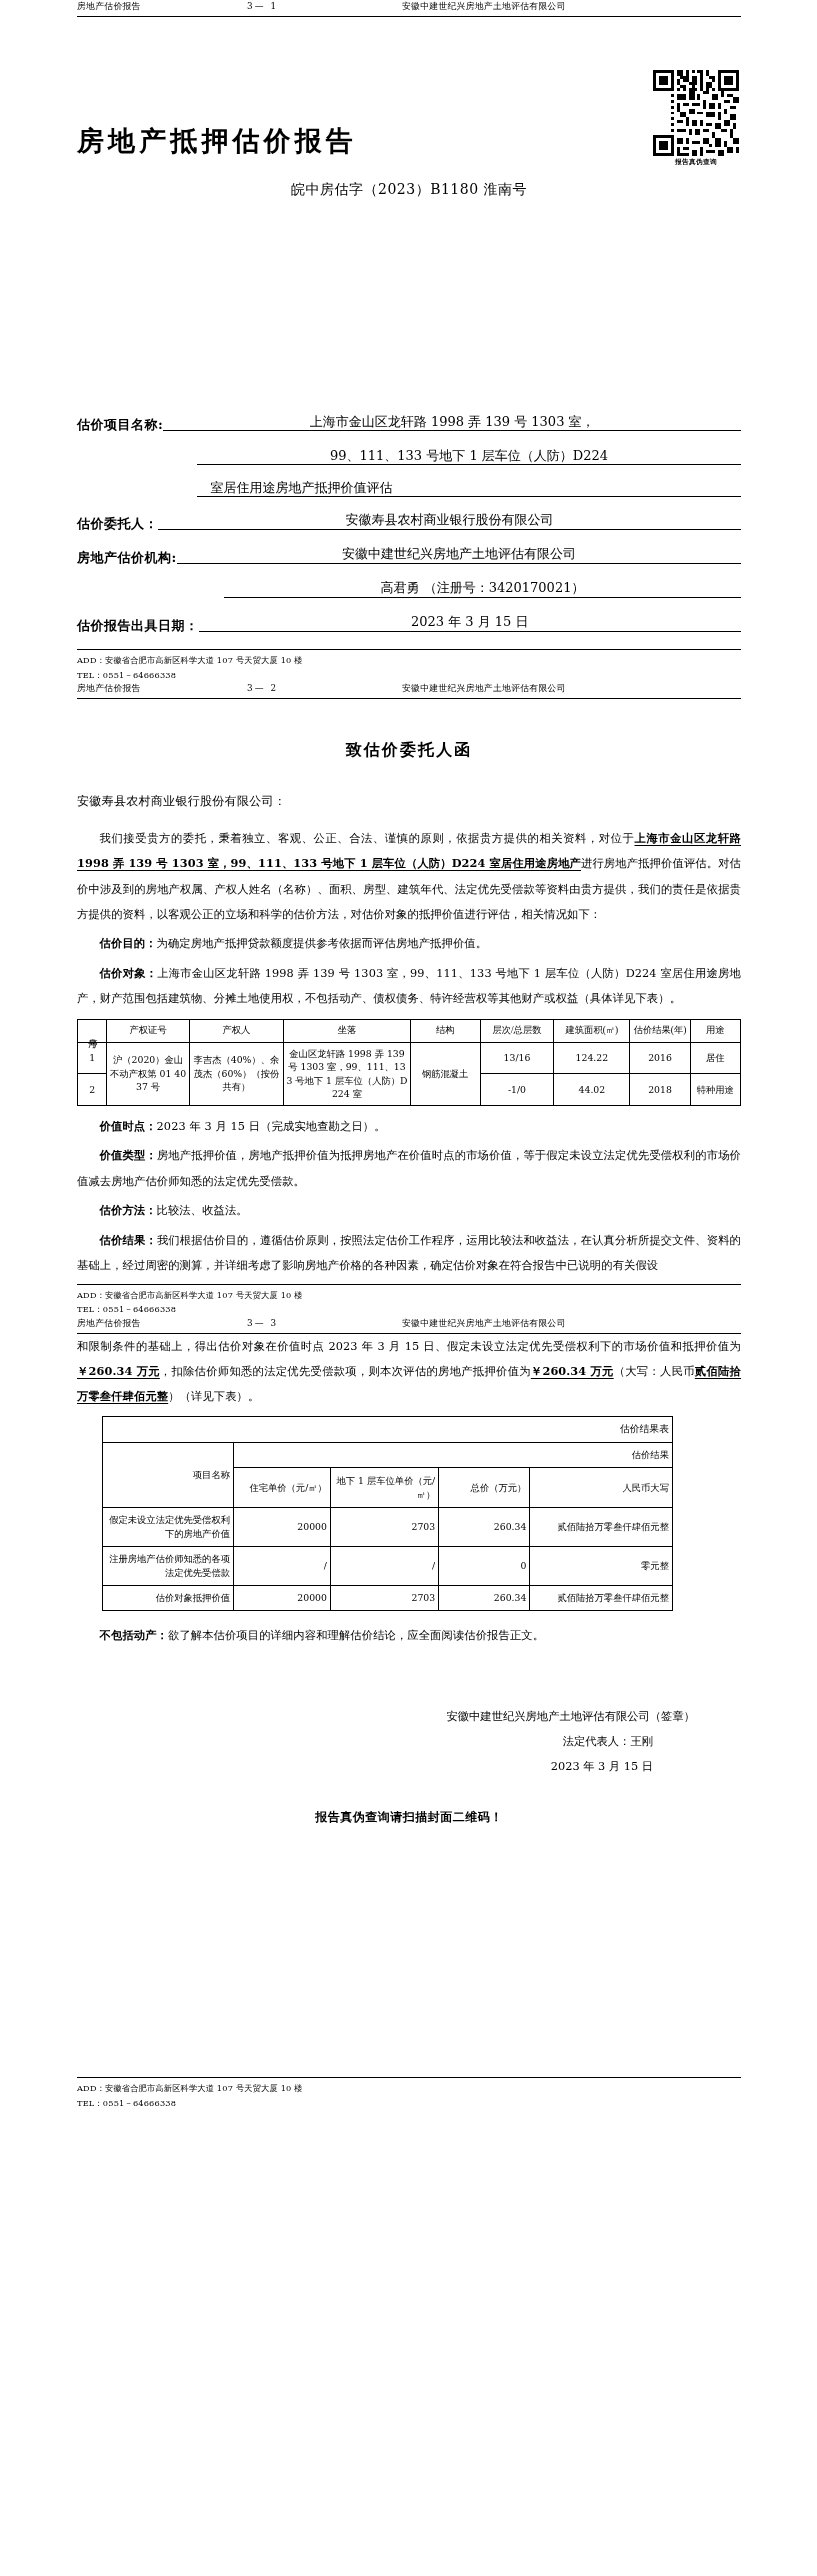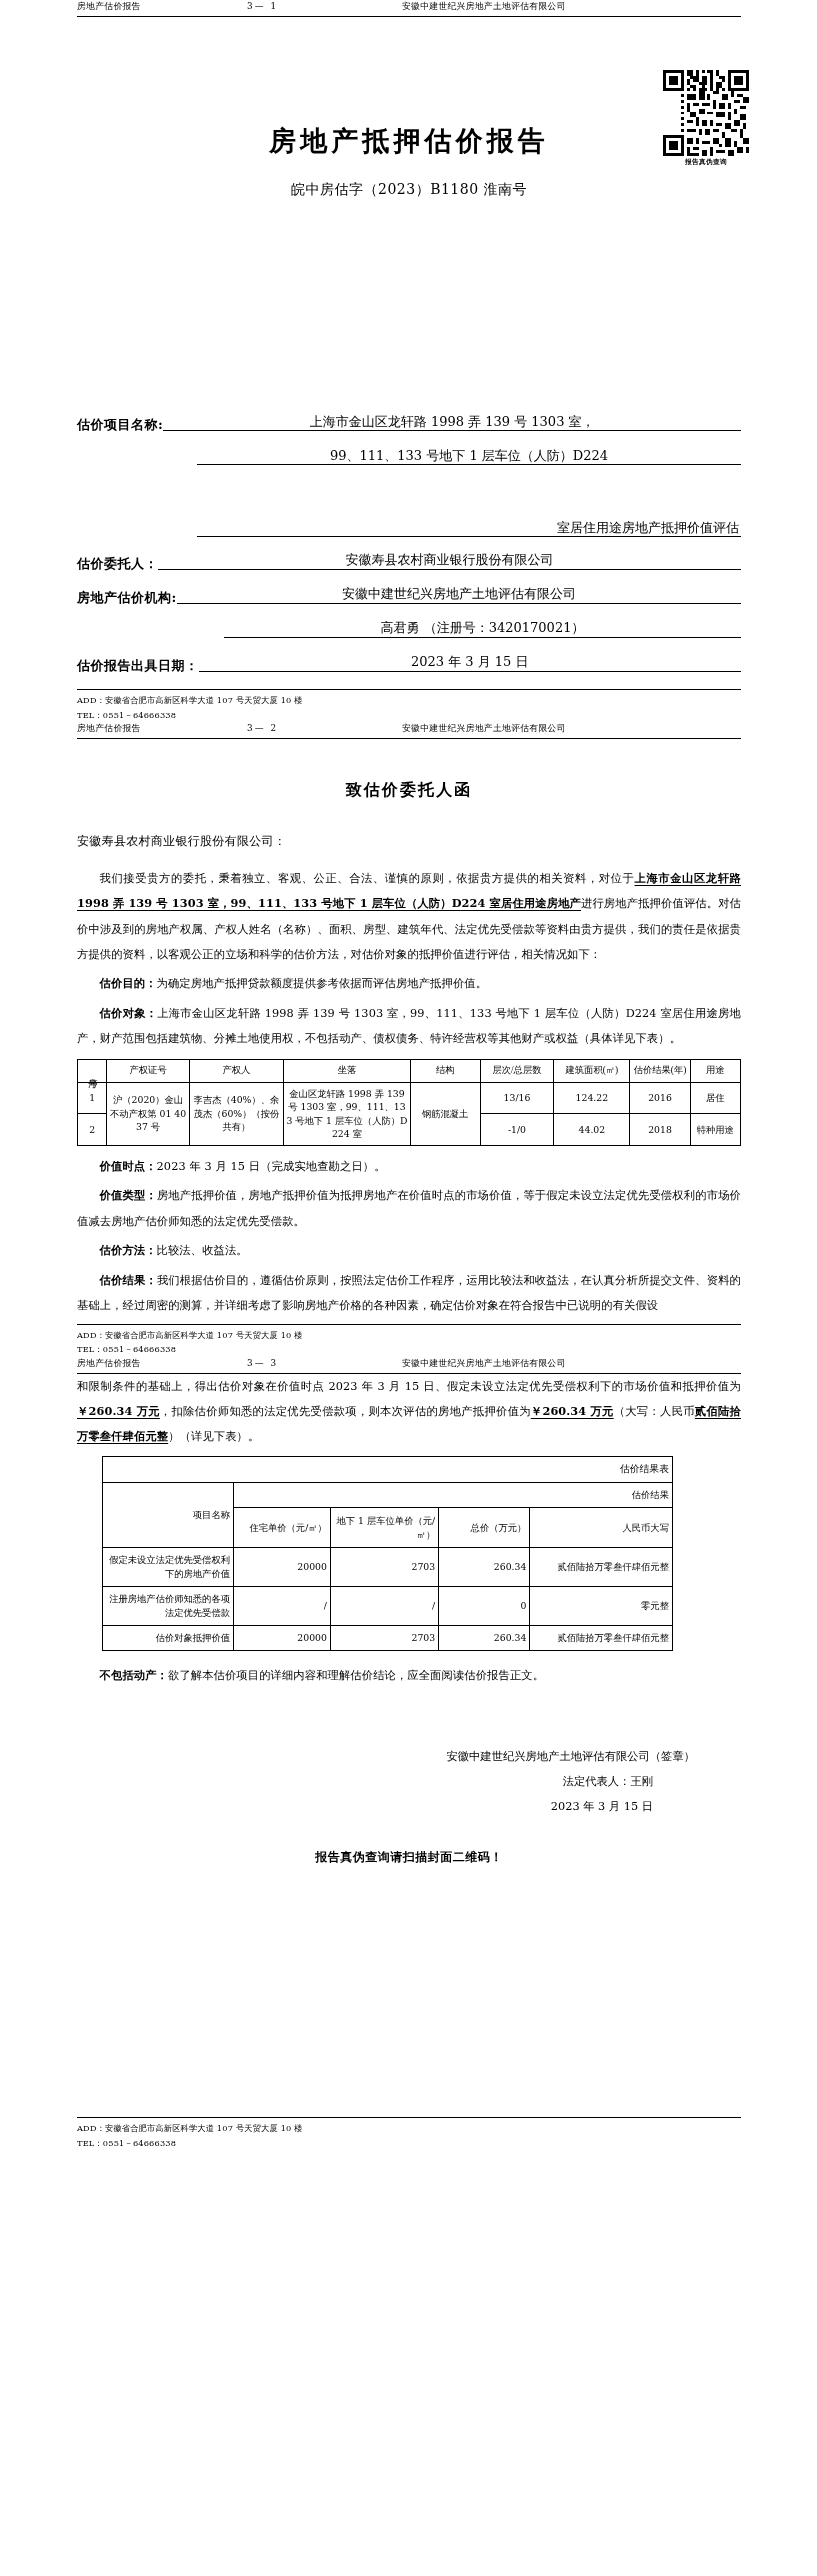--- a/index.html
+++ b/index.html
@@ -35,30 +35,30 @@
     margin-bottom:0;
   }
   
   .foot-rule { border-top:1.5px solid #000; margin-top:5.2px; }
   .foot-lines { font-size:8.2px; line-height:1.75; padding-top:3.1px; letter-spacing:0.2px;}
   .foot-lines .fl { white-space:nowrap; }
 
   
   .qr-wrap {
     position:absolute;
-    right:67px;
+    right:77px;
     top:70px;
     width:90px;
     text-align:center;
   }
   .qr-box { width:86px; height:86px; margin:0 auto; display:block;}
   .qr-cap { font-size:6.7px; margin-top:1.5px; letter-spacing:0.3px; font-weight:700;}
 
   .cover-title {
-    text-align:center;
+    text-align:left;
     font-size:27px;
     font-weight:700;
     letter-spacing:4.1px;
     margin-top:106px;
     font-family:"DejaVu Sans","Liberation Sans",sans-serif;
   }
   .cover-sub {
     text-align:center;
     font-size:14px;
     margin-top:21.6px;
@@ -68,21 +68,21 @@
 
   .kv { font-size:13px; line-height:1.0; margin-bottom:17.5px; display:flex; align-items:flex-end;}
   .kv .k { font-weight:700; white-space:nowrap; letter-spacing:0.5px;}
   .kv .v {
     flex:1;
     border-bottom:1px solid #000;
     padding:0 2.1px 2.6px 2.1px;
     text-align:center;
     white-space:nowrap;
   }
-  .kv .v.left { text-align:right; padding-left:13.4px;margin-top:40px;}
+  .kv .v.left { text-align:left; padding-left:13.4px;}
   .kv.cont { margin-bottom:15.5px; }
   .kv .spacer { width:120px; }
   .kv .spacer-s { width:147px; }
 
   
   .sec-title {
     text-align:center;
     font-size:16px;
     font-weight:700;
     letter-spacing:2.1px;

